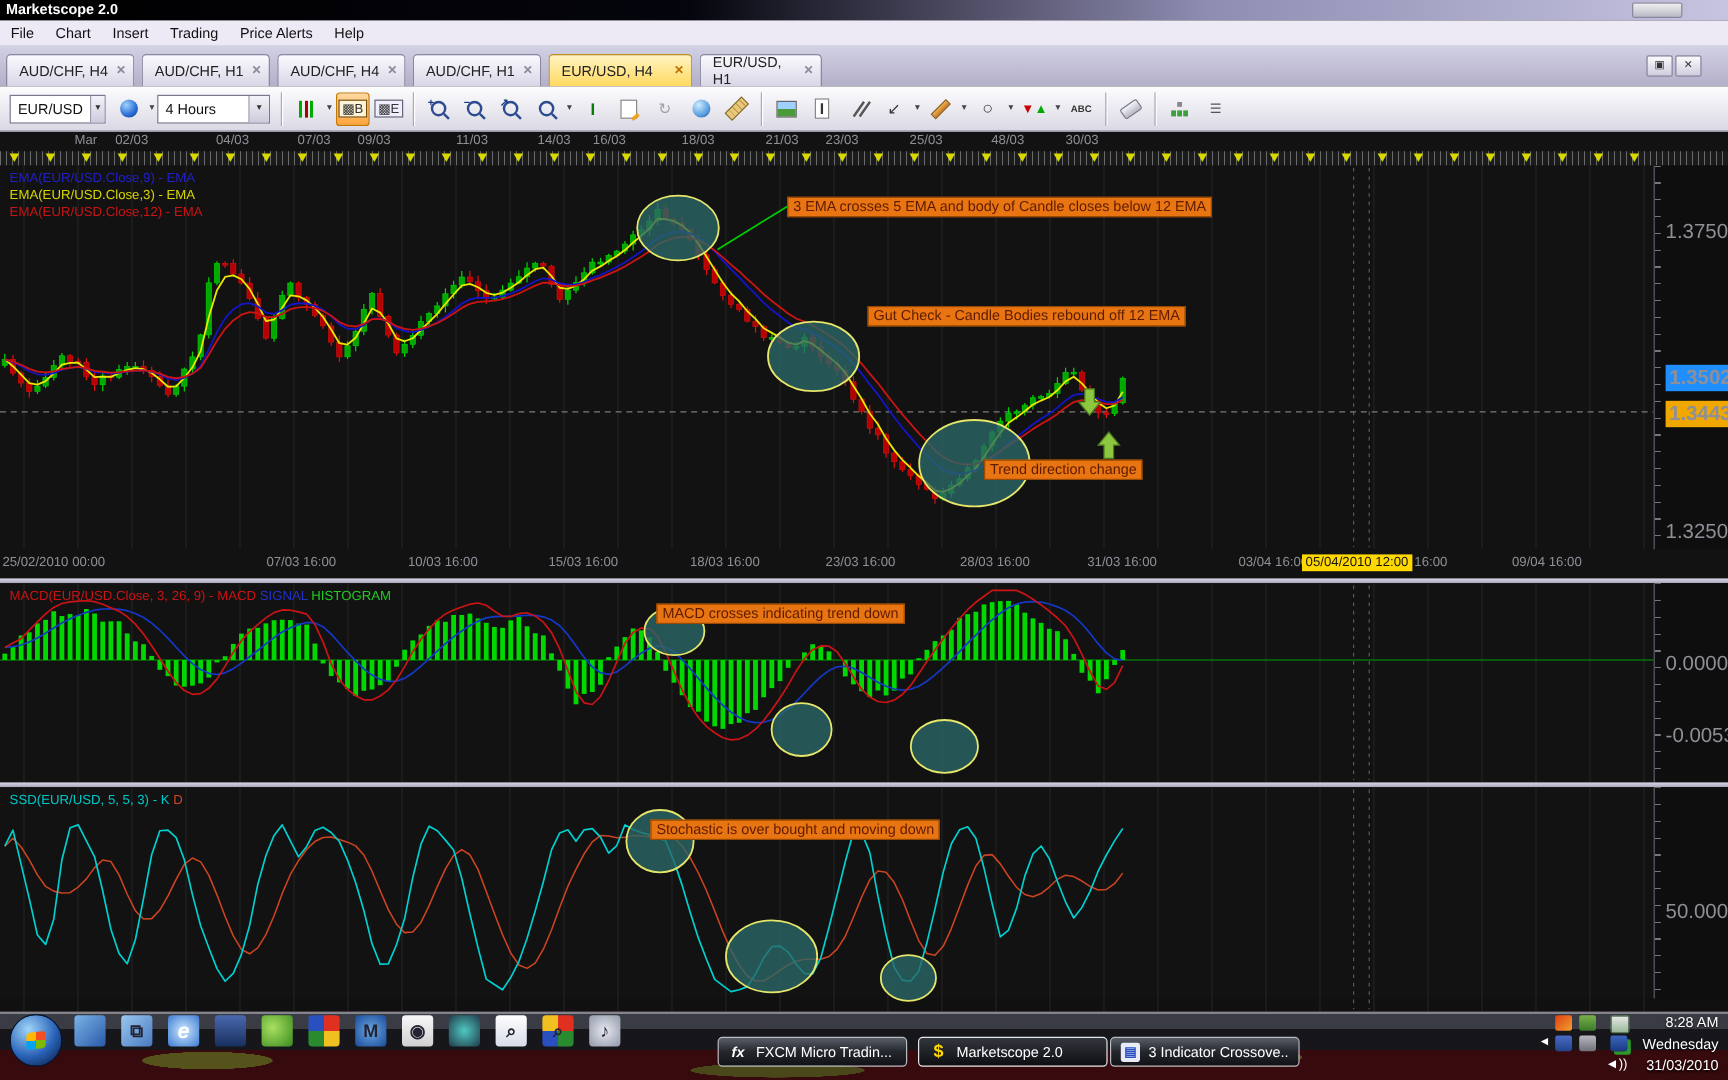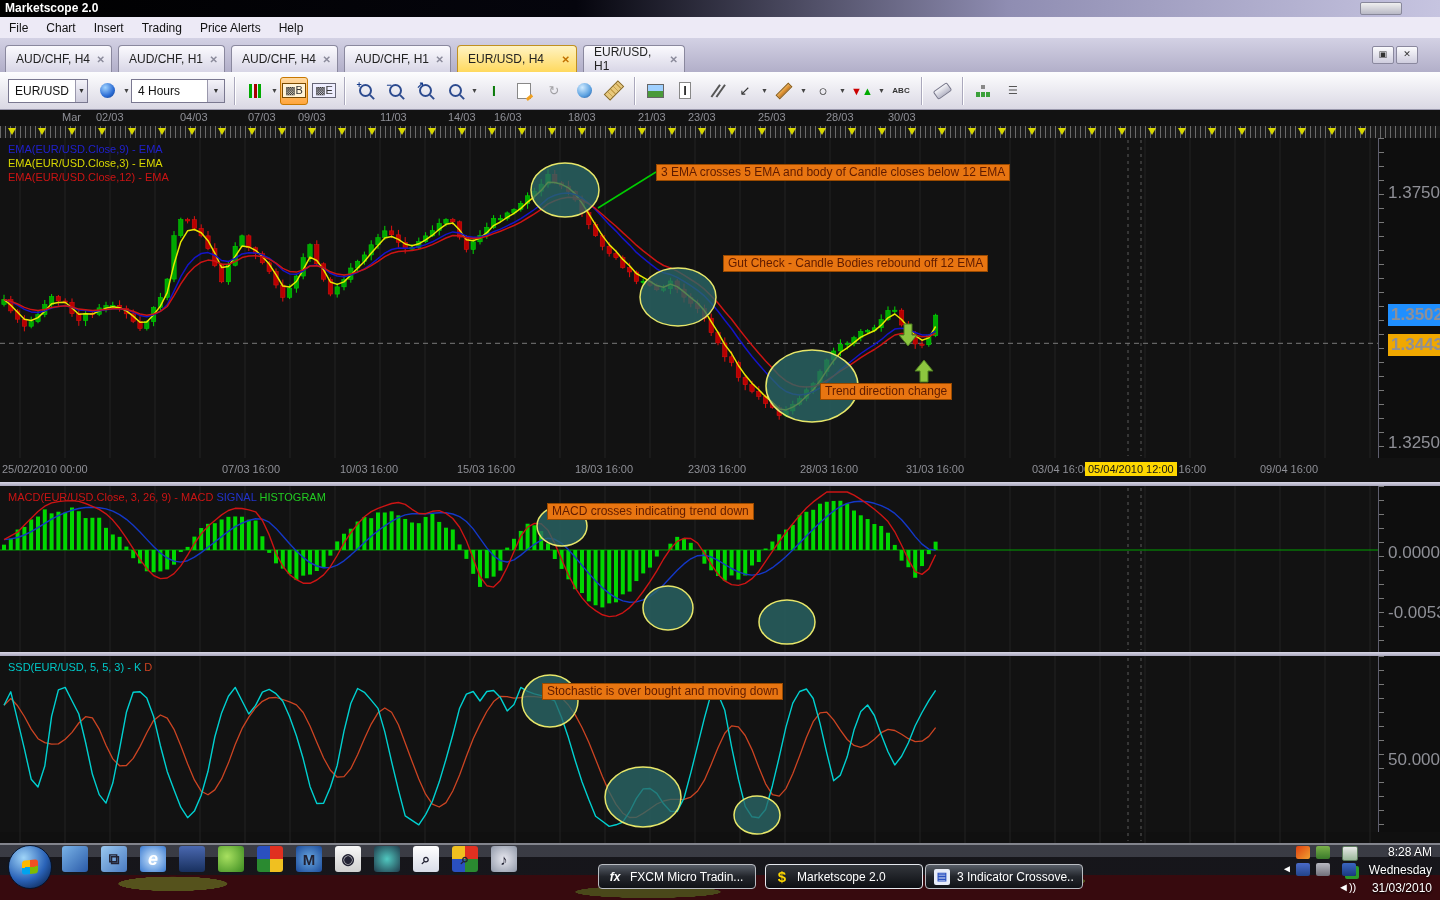--- a/index.html
+++ b/index.html
@@ -249,21 +249,21 @@
       <span style="left: 180px;">04/03</span>
       <span style="left: 248px;">07/03</span>
       <span style="left: 298px;">09/03</span>
       <span style="left: 380px;">11/03</span>
       <span style="left: 448px;">14/03</span>
       <span style="left: 494px;">16/03</span>
       <span style="left: 568px;">18/03</span>
       <span style="left: 638px;">21/03</span>
       <span style="left: 688px;">23/03</span>
       <span style="left: 758px;">25/03</span>
-      <span style="left: 826px;">28/03</span>
+      <span style="left: 826px;">48/03</span>
       <span style="left: 888px;">30/03</span>
     </div>
   <div class="rulerstrip" id="rulerstrip">
       <div class="tri" style="left: 8px;"></div>
       <div class="tri" style="left: 38px;"></div>
       <div class="tri" style="left: 68px;"></div>
       <div class="tri" style="left: 98px;"></div>
       <div class="tri" style="left: 128px;"></div>
       <div class="tri" style="left: 158px;"></div>
       <div class="tri" style="left: 188px;"></div>

